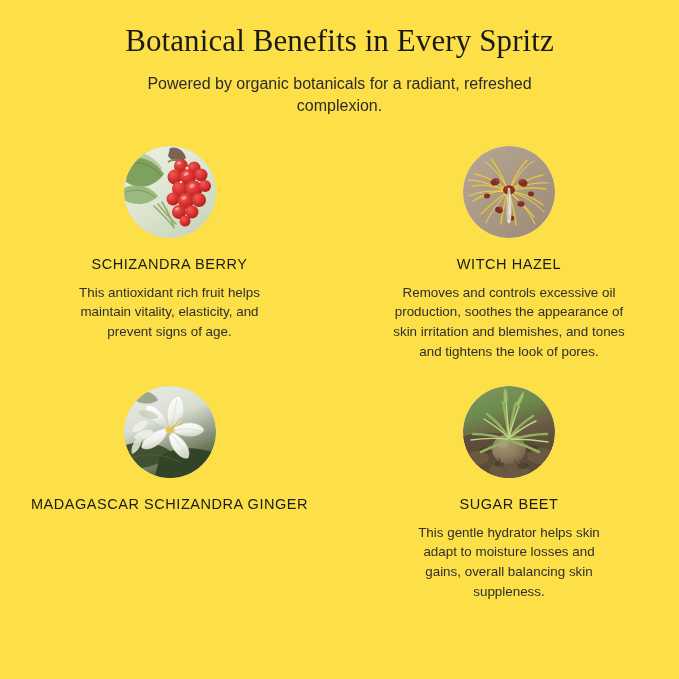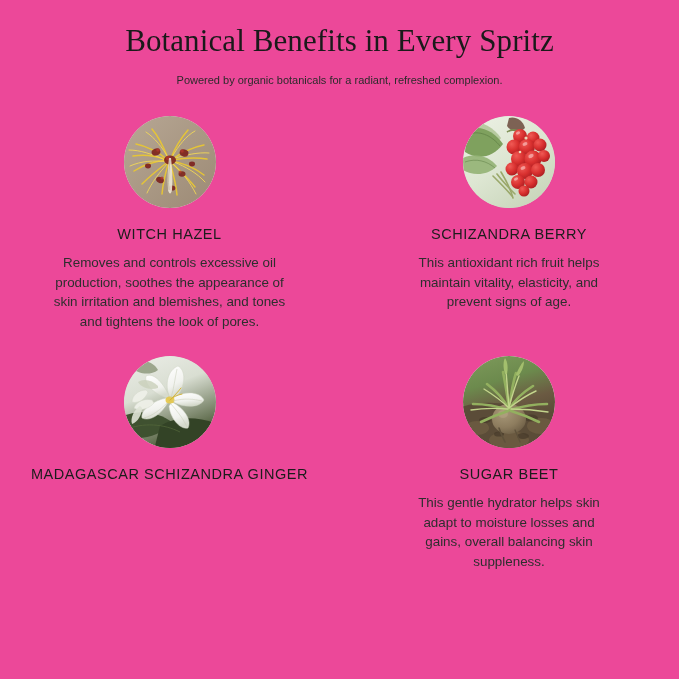--- a/index.html
+++ b/index.html
@@ -13,21 +13,21 @@
     height: 679px;
     overflow: hidden;
     font-family: "Liberation Sans", sans-serif;
     -webkit-font-smoothing: antialiased;
   }
 
   .page {
     position: relative;
     width: 679px;
     height: 679px;
-    background: #ec4899;
+    background: #fde047;
     box-sizing: border-box;
   }
 
   
   .header {
     padding-top: 22px;
     text-align: center;
   }
   .page-title {
     font-family: "Liberation Serif", serif;
@@ -35,21 +35,21 @@
     font-weight: 400;
     letter-spacing: 0.1px;
     color: #1a1a1a;
     margin: 0;
     line-height: 1.25;
   }
   .page-subtitle {
     margin: 12px auto 16px auto;
     width: 420px;
     font-family: "Liberation Sans", sans-serif;
-    font-size: 11px;
+    font-size: 16px;
     font-weight: 400;
     color: #2b2b2b;
     line-height: 1.42;
   }
 
   
   .grid {
     margin-top: 20px;
     display: grid;
     grid-template-columns: 339px 340px;
@@ -97,84 +97,20 @@
 <body>
 
 <div class="page">
 
   <div class="header">
     <h1 class="page-title">Botanical Benefits in Every Spritz</h1>
     <p class="page-subtitle">Powered by organic botanicals for a radiant, refreshed complexion.</p>
   </div>
 
   <div class="grid">
-
-    <div class="cell cell-1">
-      <div class="thumb">
-        <svg viewBox="0 0 92 92" xmlns="http://www.w3.org/2000/svg" aria-hidden="true">
-          <defs>
-            <clipPath id="clipWH">
-                <circle cx="46" cy="46" r="46"></circle>
-              </clipPath>
-            <linearGradient id="whBg" x1="0" y1="0" x2="1" y2="1">
-              <stop offset="0%" stop-color="#b7a794"></stop>
-              <stop offset="100%" stop-color="#9c8a75"></stop>
-            </linearGradient>
-          </defs>
-          <g clip-path="url(#clipWH)">
-            <rect width="92" height="92" fill="url(#whBg)"></rect>
-            <g stroke="#e8c733" stroke-width="1.5" stroke-linecap="round" fill="none" opacity="0.95">
-              <path d="M44 44 C34 36 22 30 12 28"></path>
-              <path d="M44 44 C33 40 20 38 9 40"></path>
-              <path d="M44 44 C32 45 19 49 10 55"></path>
-              <path d="M45 45 C36 52 26 60 18 68"></path>
-              <path d="M45 45 C42 55 39 66 38 78"></path>
-              <path d="M47 44 C57 37 69 31 80 29"></path>
-              <path d="M47 44 C59 42 72 41 83 43"></path>
-              <path d="M47 45 C59 47 71 52 80 59"></path>
-              <path d="M47 46 C55 54 64 62 71 71"></path>
-              <path d="M46 46 C49 57 52 67 53 79"></path>
-              <path d="M44 42 C40 32 35 21 28 13"></path>
-              <path d="M47 42 C51 32 57 22 64 14"></path>
-            </g>
-            <g stroke="#f2d857" stroke-width="1" stroke-linecap="round" fill="none" opacity="0.9">
-              <path d="M43 46 C30 44 17 45 6 50"></path>
-              <path d="M44 47 C35 57 28 66 23 77"></path>
-              <path d="M48 43 C61 39 74 36 85 37"></path>
-              <path d="M48 47 C58 56 66 66 72 78"></path>
-              <path d="M45 43 C38 31 31 22 22 16"></path>
-              <path d="M48 41 C55 29 62 20 71 15"></path>
-              <path d="M41 44 C28 38 16 34 5 34"></path>
-              <path d="M50 46 C62 51 73 57 81 66"></path>
-            </g>
-            <g fill="#7d2420" opacity="0.92">
-              <ellipse cx="46" cy="44" rx="6" ry="4.5"></ellipse>
-              <ellipse cx="32" cy="36" rx="4.5" ry="3.5" transform="rotate(-20 32 36)"></ellipse>
-              <ellipse cx="60" cy="37" rx="4.5" ry="3.5" transform="rotate(15 60 37)"></ellipse>
-              <ellipse cx="36" cy="64" rx="4" ry="3" transform="rotate(25 36 64)"></ellipse>
-              <ellipse cx="58" cy="58" rx="3.5" ry="2.8"></ellipse>
-              <ellipse cx="24" cy="50" rx="3" ry="2.4"></ellipse>
-              <ellipse cx="68" cy="48" rx="3" ry="2.4"></ellipse>
-              <ellipse cx="48" cy="72" rx="3.4" ry="2.6"></ellipse>
-            </g>
-            <g fill="#b03a2e" opacity="0.8">
-              <circle cx="44" cy="42" r="2.2"></circle>
-              <circle cx="34" cy="34" r="1.8"></circle>
-              <circle cx="58" cy="35" r="1.8"></circle>
-              <circle cx="38" cy="62" r="1.6"></circle>
-              <circle cx="56" cy="56" r="1.5"></circle>
-            </g>
-            <path d="M45 42 C44 52 43 62 44 74 C45 78 47 79 48 74 C49 62 48 52 47 42 Z" fill="#ece4d4" opacity="0.9"></path>
-            <path d="M46 44 C45 54 44 64 45 74" stroke="#b9ae98" stroke-width="0.8" fill="none"></path>
-          </g>
-        </svg>
-      </div>
-      <div class="ingredient-name">WITCH HAZEL</div>
-      <div class="ingredient-desc">Removes and controls excessive oil production, soothes the appearance of skin irritation and blemishes, and tones and tightens the look of pores.</div>
-    </div>
 
     <div class="cell cell-2">
       <div class="thumb">
         <svg viewBox="0 0 92 92" xmlns="http://www.w3.org/2000/svg" aria-hidden="true">
           <defs>
             <clipPath id="clipSB">
                 <circle cx="46" cy="46" r="46"></circle>
               </clipPath>
             <linearGradient id="sbBg" x1="0" y1="0" x2="0.7" y2="1">
               <stop offset="0%" stop-color="#eef2e6"></stop>
@@ -228,20 +164,84 @@
               <circle cx="63" cy="22" r="1.6"></circle>
               <circle cx="57" cy="36" r="1.3"></circle>
             </g>
           </g>
         </svg>
       </div>
       <div class="ingredient-name">SCHIZANDRA BERRY</div>
       <div class="ingredient-desc">This antioxidant rich fruit helps maintain vitality, elasticity, and prevent signs of age.</div>
     </div>
 
+    <div class="cell cell-1">
+      <div class="thumb">
+        <svg viewBox="0 0 92 92" xmlns="http://www.w3.org/2000/svg" aria-hidden="true">
+          <defs>
+            <clipPath id="clipWH">
+                <circle cx="46" cy="46" r="46"></circle>
+              </clipPath>
+            <linearGradient id="whBg" x1="0" y1="0" x2="1" y2="1">
+              <stop offset="0%" stop-color="#b7a794"></stop>
+              <stop offset="100%" stop-color="#9c8a75"></stop>
+            </linearGradient>
+          </defs>
+          <g clip-path="url(#clipWH)">
+            <rect width="92" height="92" fill="url(#whBg)"></rect>
+            <g stroke="#e8c733" stroke-width="1.5" stroke-linecap="round" fill="none" opacity="0.95">
+              <path d="M44 44 C34 36 22 30 12 28"></path>
+              <path d="M44 44 C33 40 20 38 9 40"></path>
+              <path d="M44 44 C32 45 19 49 10 55"></path>
+              <path d="M45 45 C36 52 26 60 18 68"></path>
+              <path d="M45 45 C42 55 39 66 38 78"></path>
+              <path d="M47 44 C57 37 69 31 80 29"></path>
+              <path d="M47 44 C59 42 72 41 83 43"></path>
+              <path d="M47 45 C59 47 71 52 80 59"></path>
+              <path d="M47 46 C55 54 64 62 71 71"></path>
+              <path d="M46 46 C49 57 52 67 53 79"></path>
+              <path d="M44 42 C40 32 35 21 28 13"></path>
+              <path d="M47 42 C51 32 57 22 64 14"></path>
+            </g>
+            <g stroke="#f2d857" stroke-width="1" stroke-linecap="round" fill="none" opacity="0.9">
+              <path d="M43 46 C30 44 17 45 6 50"></path>
+              <path d="M44 47 C35 57 28 66 23 77"></path>
+              <path d="M48 43 C61 39 74 36 85 37"></path>
+              <path d="M48 47 C58 56 66 66 72 78"></path>
+              <path d="M45 43 C38 31 31 22 22 16"></path>
+              <path d="M48 41 C55 29 62 20 71 15"></path>
+              <path d="M41 44 C28 38 16 34 5 34"></path>
+              <path d="M50 46 C62 51 73 57 81 66"></path>
+            </g>
+            <g fill="#7d2420" opacity="0.92">
+              <ellipse cx="46" cy="44" rx="6" ry="4.5"></ellipse>
+              <ellipse cx="32" cy="36" rx="4.5" ry="3.5" transform="rotate(-20 32 36)"></ellipse>
+              <ellipse cx="60" cy="37" rx="4.5" ry="3.5" transform="rotate(15 60 37)"></ellipse>
+              <ellipse cx="36" cy="64" rx="4" ry="3" transform="rotate(25 36 64)"></ellipse>
+              <ellipse cx="58" cy="58" rx="3.5" ry="2.8"></ellipse>
+              <ellipse cx="24" cy="50" rx="3" ry="2.4"></ellipse>
+              <ellipse cx="68" cy="48" rx="3" ry="2.4"></ellipse>
+              <ellipse cx="48" cy="72" rx="3.4" ry="2.6"></ellipse>
+            </g>
+            <g fill="#b03a2e" opacity="0.8">
+              <circle cx="44" cy="42" r="2.2"></circle>
+              <circle cx="34" cy="34" r="1.8"></circle>
+              <circle cx="58" cy="35" r="1.8"></circle>
+              <circle cx="38" cy="62" r="1.6"></circle>
+              <circle cx="56" cy="56" r="1.5"></circle>
+            </g>
+            <path d="M45 42 C44 52 43 62 44 74 C45 78 47 79 48 74 C49 62 48 52 47 42 Z" fill="#ece4d4" opacity="0.9"></path>
+            <path d="M46 44 C45 54 44 64 45 74" stroke="#b9ae98" stroke-width="0.8" fill="none"></path>
+          </g>
+        </svg>
+      </div>
+      <div class="ingredient-name">WITCH HAZEL</div>
+      <div class="ingredient-desc">Removes and controls excessive oil production, soothes the appearance of skin irritation and blemishes, and tones and tightens the look of pores.</div>
+    </div>
+
     <div class="cell cell-3">
       <div class="thumb">
         <svg viewBox="0 0 92 92" xmlns="http://www.w3.org/2000/svg" aria-hidden="true">
           <defs>
             <clipPath id="clipBG">
                 <circle cx="46" cy="46" r="46"></circle>
               </clipPath>
             <linearGradient id="bgBg" x1="0" y1="0" x2="0.4" y2="1">
               <stop offset="0%" stop-color="#eceee8"></stop>
               <stop offset="45%" stop-color="#d9ded2"></stop>

